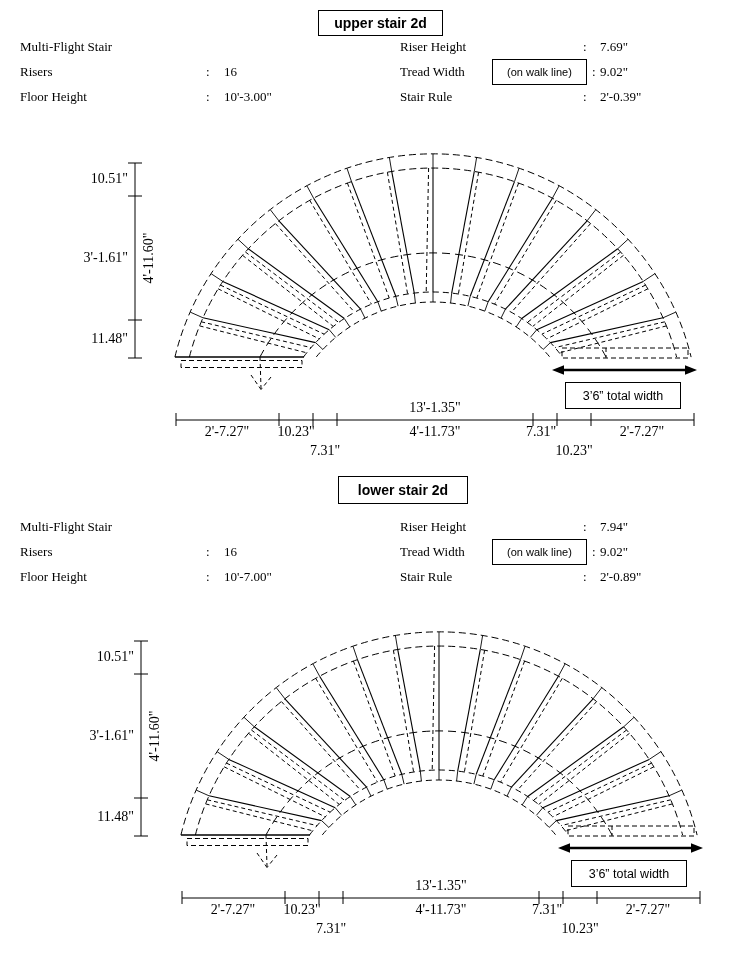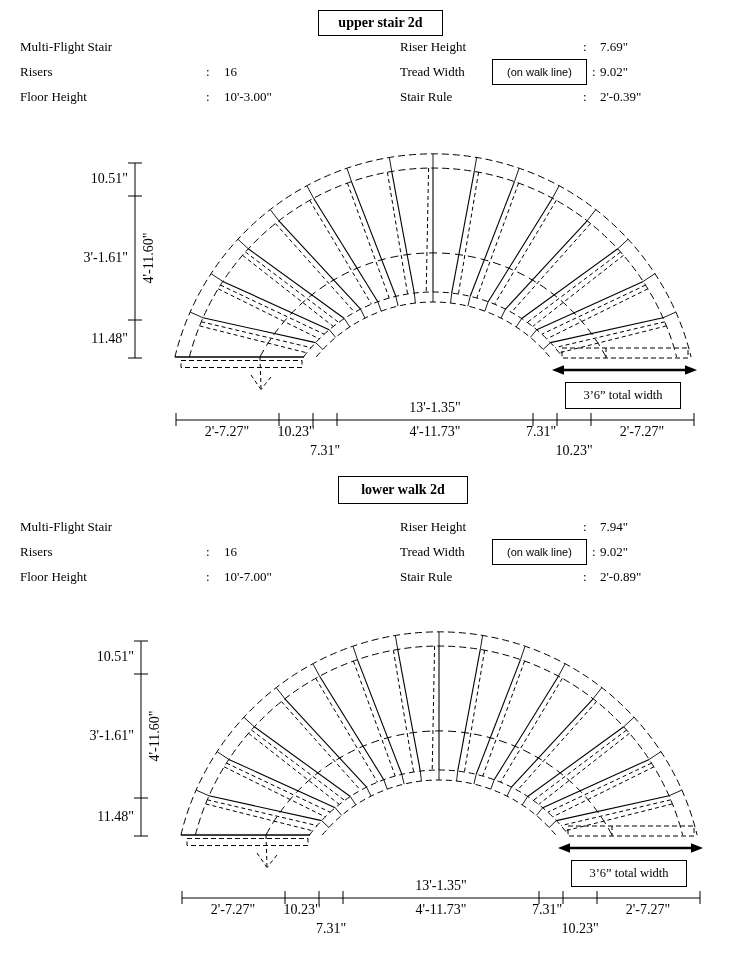--- a/index.html
+++ b/index.html
@@ -7,23 +7,23 @@
        font-family:"Liberation Serif",serif;color:#000;}
   #linework{position:absolute;left:0;top:0;}
   .t{position:absolute;white-space:nowrap;font-family:"Liberation Serif",serif;
      font-size:13px;line-height:18px;}
   .dim{font-size:14px;line-height:16px;}
   .ctr{transform:translateX(-50%);}
   .vlab{width:82px;text-align:right;}
   .rot{transform:translate(-50%,-50%) rotate(-90deg);}
   .box{position:absolute;border:1px solid #000;display:flex;align-items:center;
        justify-content:center;background:#fff;box-sizing:border-box;}
-  .titlebox{font-family:Liberation Serif, serif;font-weight:bold;font-size:14px;}
+  .titlebox{font-family:Liberation Sans, sans-serif;font-weight:bold;font-size:14px;}
   .notebox{font-family:"Liberation Sans",sans-serif;font-size:11px;}
-  .twbox{font-family:Liberation Serif, serif;font-size:12.5px;}
+  .twbox{font-family:Liberation Sans, sans-serif;font-size:12.5px;}
 </style>
 </head>
 <body>
 
 <svg id="linework" width="740" height="958">
     <g transform="translate(0,0)">
       <path d="M174.9 357.1 A265.5 265.5 0 0 1 691.1 357.1" fill="none" stroke="#000" stroke-width="1" stroke-dasharray="7 4"></path>
       <path d="M189.4 357.0 A251.5 251.5 0 0 1 676.6 357.0" fill="none" stroke="#000" stroke-width="1" stroke-dasharray="7 4"></path>
       <path d="M303.5 357.0 A161.5 161.5 0 0 1 562.5 357.0" fill="none" stroke="#000" stroke-width="1" stroke-dasharray="6 4"></path>
       <path d="M316.3 356.9 A151.5 151.5 0 0 1 549.7 356.9" fill="none" stroke="#000" stroke-width="1" stroke-dasharray="6 4"></path>
@@ -255,21 +255,21 @@
 <span class="t dim ctr" style="left:541px;top:424px">7.31"</span>
 <span class="t dim ctr" style="left:642px;top:424px">2'-7.27"</span>
 <span class="t dim ctr" style="left:325px;top:443px">7.31"</span>
 <span class="t dim ctr" style="left:574px;top:443px">10.23"</span>
 
 <div class="box twbox" style="left:565px;top:382px;width:116px;height:27px">
   <span>3’6” total width</span>
 </div>
 
 <div class="box titlebox" style="left:338px;top:476px;width:130px;height:28px">
-  <span>lower walk 2d</span>
+  <span>lower stair 2d</span>
 </div>
 
 <span class="t" style="left:20px;top:518px">Multi-Flight Stair</span>
 <span class="t" style="left:20px;top:543px">Risers</span>
 <span class="t" style="left:206px;top:543px">:</span>
 <span class="t" style="left:224px;top:543px">16</span>
 <span class="t" style="left:20px;top:568px">Floor Height</span>
 <span class="t" style="left:206px;top:568px">:</span>
 <span class="t" style="left:224px;top:568px">10'-7.00"</span>
 

